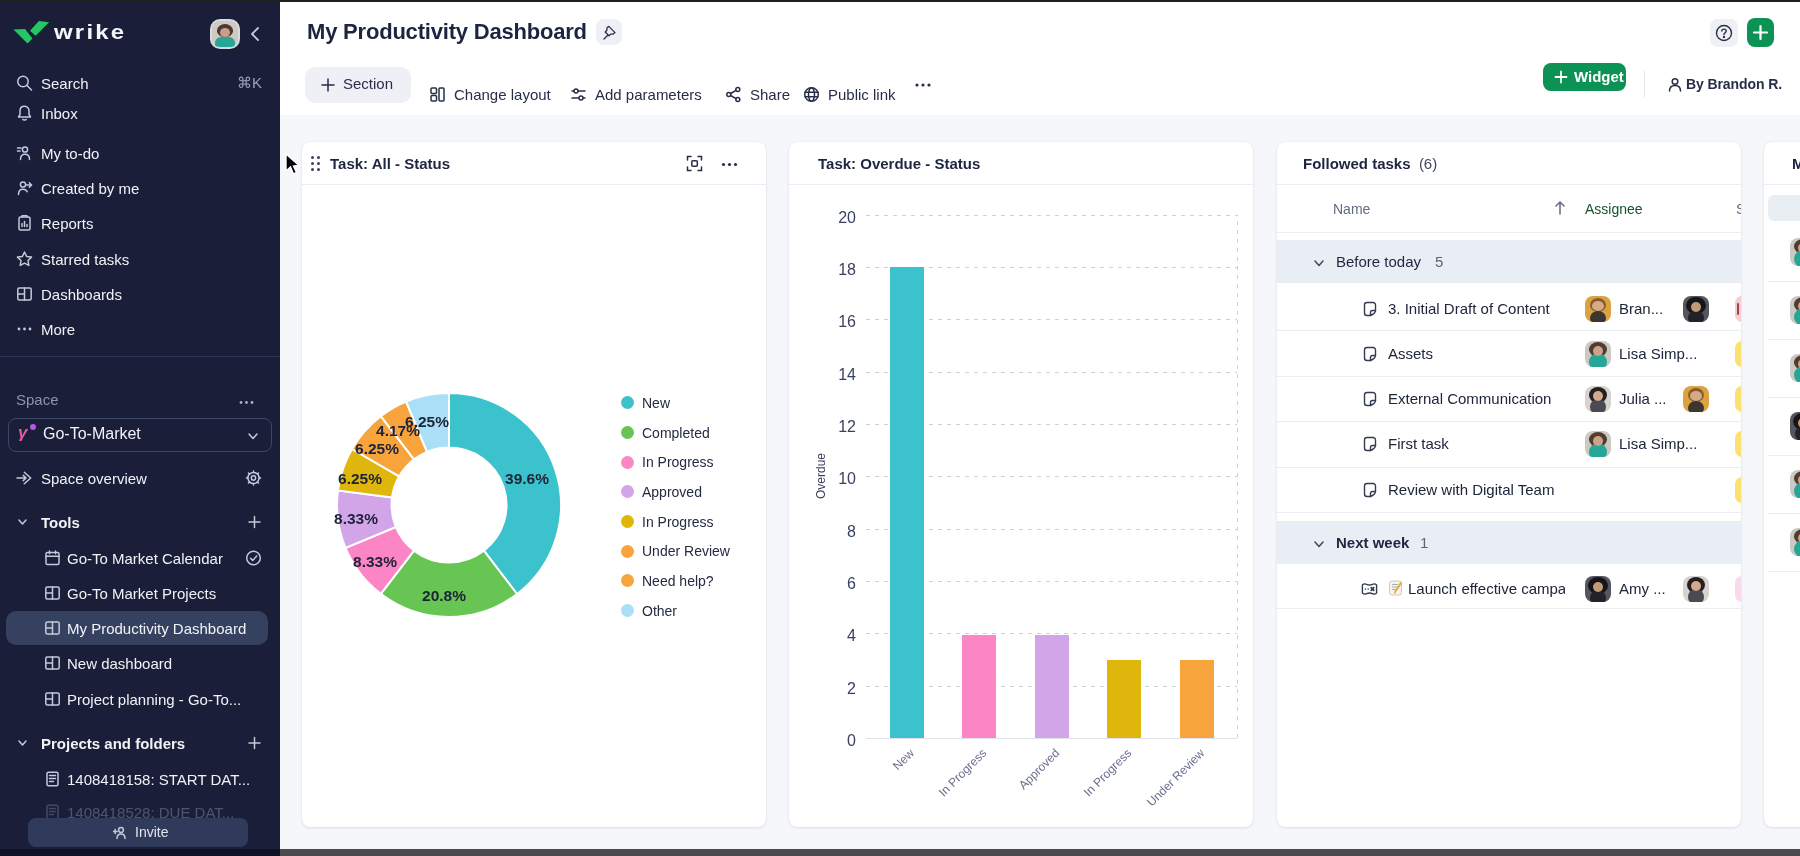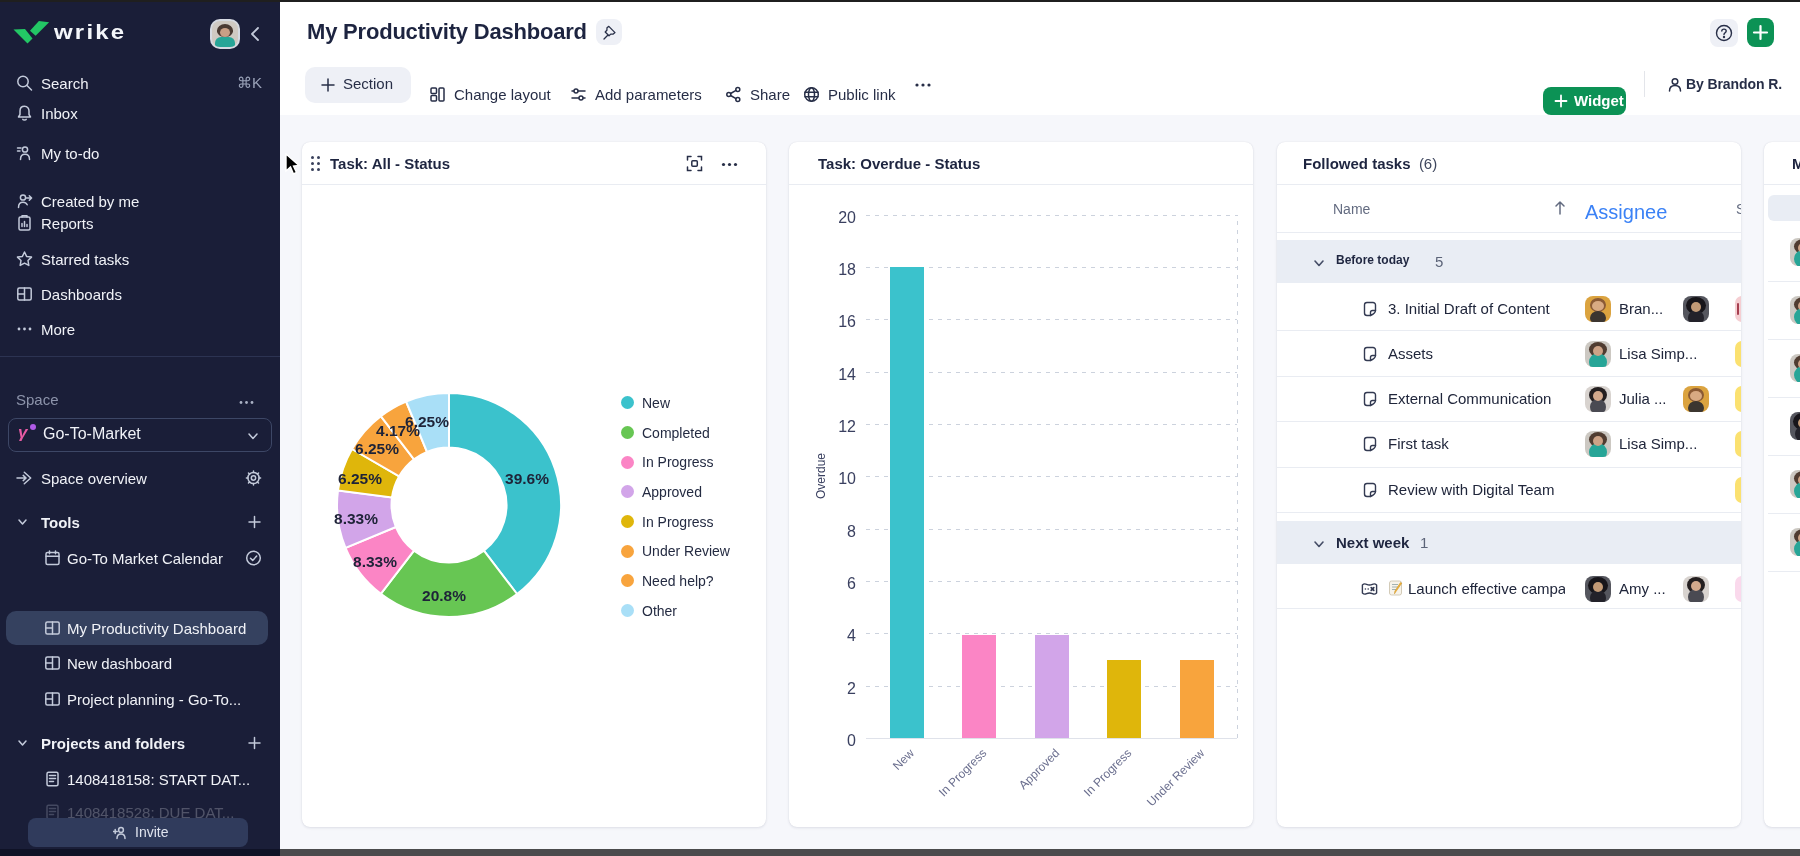--- a/index.html
+++ b/index.html
@@ -94,21 +94,21 @@
       <span class="tx">Inbox</span>
     </div>
     <div class="snav" style="top:134px;">
       <svg class="ic ln" viewBox="0 0 17 17">
           <circle cx="9" cy="5" r="2.6"></circle>
           <path d="M4.5 15 C4.5 11.5 6.5 9.8 9 9.8 C11.5 9.8 13.5 11.5 13.5 15"></path>
           <path d="M1.5 3.5 L5 3.5 M1.5 6.5 L4 6.5"></path>
         </svg>
       <span class="tx">My to-do</span>
     </div>
-    <div class="snav" style="top:182px;">
+    <div class="snav" style="top:169px;">
       <svg class="ic ln" viewBox="0 0 17 17">
           <circle cx="7" cy="5" r="2.6"></circle>
           <path d="M2.5 15 C2.5 11.5 4.5 9.8 7 9.8 C9 9.8 10.5 10.8 11.2 12.3"></path>
           <path d="M10.5 5.5 L15.5 5.5 M13.3 3.2 L15.6 5.5 L13.3 7.8"></path>
         </svg>
       <span class="tx">Created by me</span>
     </div>
     <div class="snav" style="top:204px;">
       <svg class="ic ln" viewBox="0 0 17 17">
           <rect x="3" y="2.5" width="11" height="13" rx="1.5"></rect>
@@ -183,20 +183,27 @@
       <svg class="ic ln" viewBox="0 0 17 17">
           <rect x="2" y="3" width="13" height="12" rx="1.5"></rect>
           <path d="M2 6.8 L15 6.8 M5.5 1.5 L5.5 4.2 M11.5 1.5 L11.5 4.2"></path>
         </svg>
       <span class="tx">Go-To Market Calendar</span>
       <svg class="rt ln" width="17" height="17" viewBox="0 0 17 17">
           <circle cx="8.5" cy="8.5" r="6.8"></circle>
           <path d="M5.5 8.7 L7.7 10.9 L11.7 6.5"></path>
         </svg>
     </div>
+    <div class="snav sub" style="top:574px;">
+      <svg class="ic ln" viewBox="0 0 17 17">
+          <rect x="1.8" y="2.5" width="13.4" height="12" rx="1.5"></rect>
+          <path d="M8.5 2.5 L8.5 14.5 M1.8 8.5 L8.5 8.5"></path>
+        </svg>
+      <span class="tx">Go-To Market Projects</span>
+    </div>
     <div class="abs" style="left:6px; top:609px; width:262px; height:34px; background:#35415f; border-radius:10px;"></div>
     <div class="snav sub" style="top:609px;">
       <svg class="ic ln" viewBox="0 0 17 17">
           <rect x="1.8" y="2.5" width="13.4" height="12" rx="1.5"></rect>
           <path d="M8.5 2.5 L8.5 14.5 M1.8 8.5 L8.5 8.5"></path>
         </svg>
       <span class="tx">My Productivity Dashboard</span>
     </div>
     <div class="snav sub" style="top:644px;">
       <svg class="ic ln" viewBox="0 0 17 17">
@@ -307,21 +314,21 @@
           <path d="M7.8 8 C7.8 5.5 12.2 5.5 12.2 8 C12.2 9.8 10 9.6 10 11.5" stroke-linecap="round"></path>
           <circle cx="10" cy="14" r="0.5" fill="#272e47"></circle>
         </svg>
     </div>
     <div class="abs" style="left:1467px; top:16px; width:27px; height:29px; background:#0c9255; border-radius:8px;">
       <svg class="abs" style="left:5px; top:6px;" width="17" height="17" viewBox="0 0 17 17" stroke="#fff" stroke-width="2.2" stroke-linecap="round">
           <path d="M8.5 2 L8.5 15 M2 8.5 L15 8.5"></path>
         </svg>
     </div>
 
-    <div class="abs" style="left:1263px; top:85px; width:83px; height:28px; background:#0c9255; border-radius:8px;padding-left:16px;">
+    <div class="abs" style="left:1263px; top:61px; width:83px; height:28px; background:#0c9255; border-radius:8px;padding-left:16px;">
       <svg class="abs" style="left:11px; top:7px;" width="14" height="14" viewBox="0 0 14 14" stroke="#fff" stroke-width="1.8" stroke-linecap="round">
           <path d="M7 1.5 L7 12.5 M1.5 7 L12.5 7"></path>
         </svg>
       <span class="abs" style="left:31px; top:5px; font-size:15px; color:#fff; font-weight:bold;">Widget</span>
     </div>
     <div class="abs" style="left:1364px; top:69px; width:1px; height:26px; background:#e3e5ea;"></div>
     <svg class="abs" style="left:1386px; top:74px;" width="18" height="18" viewBox="0 0 18 18" fill="none" stroke="#272e47" stroke-width="1.5">
         <circle cx="9" cy="5.5" r="2.8"></circle>
         <path d="M3.5 15 C3.5 11.3 5.9 9.5 9 9.5 C12.1 9.5 14.5 11.3 14.5 15" stroke-linecap="round"></path>
       </svg>
@@ -423,29 +430,29 @@
       <div class="xlab" style="right:56px; top:604px;">Under Review</div>
     </div>
     <div class="card" id="card3" style="left:997px; width:464px; overflow:hidden;">
       <div class="whead">
           <div class="wtitle" style="left:26px;">Followed tasks&nbsp; <span style="font-weight:normal; color:#3f475e;">(6)</span></div>
         </div>
       <div class="abs" style="left:56px; top:59px; font-size:14px; color:#636b80;">Name</div>
       <svg class="abs" style="left:276px; top:58px;" width="14" height="16" viewBox="0 0 14 16" fill="none" stroke="#636b80" stroke-width="1.5" stroke-linecap="round" stroke-linejoin="round">
           <path d="M7 14 L7 2 M3 6 L7 2 L11 6"></path>
         </svg>
-      <div class="abs" style="left:308px; top:59px; font-size:20px; color:#3b82f6;">Assignee</div>
+      <div class="abs" style="left:308px; top:59px; font-size:14px; color:#14532d;">Assignee</div>
       <div class="abs" style="left:459px; top:59px; font-size:14px; color:#636b80;">Status</div>
       <div class="hline" style="top:90px;"></div>
 
       <div class="gband" style="top:98px;"></div>
       <svg class="abs ln3" style="left:36px; top:115px;" width="12" height="12" viewBox="0 0 12 12">
           <path d="M2 4 L6 8.5 L10 4"></path>
         </svg>
-      <div class="abs" style="left:59px; top:111px; font-size:12px; font-weight:bold; color:#1f2640;">Before today</div>
+      <div class="abs" style="left:59px; top:111px; font-size:15px; font-weight:normal; color:#1f2640;">Before today</div>
       <div class="abs" style="left:158px; top:111px; font-size:15px; color:#5c6478;">5</div>
 
       <svg class="abs docic" style="left:85px; top:159px;" width="16" height="16" viewBox="0 0 16 16">
           <path d="M13.5 9.5 L13.5 4 C13.5 2.6 12.4 1.5 11 1.5 L5 1.5 C3.6 1.5 2.5 2.6 2.5 4 L2.5 12 C2.5 13.4 3.6 14.5 5 14.5 L8.5 14.5"></path>
           <path d="M13.5 9.5 L10.5 9.5 C9.4 9.5 8.5 10.4 8.5 11.5 L8.5 14.5 C8.5 14.5 13.5 12.4 13.5 9.5 Z"></path>
         </svg>
       <div class="cellnm" style="left:111px; top:158px; width:185px;">3. Initial Draft of Content</div>
       <div class="av avA" style="left:308px; top:154px;"></div>
       <div class="cellnm" style="left:342px; top:158px; width:56px;">Bran...</div>
       <div class="av avB" style="left:406px; top:154px;"></div>

